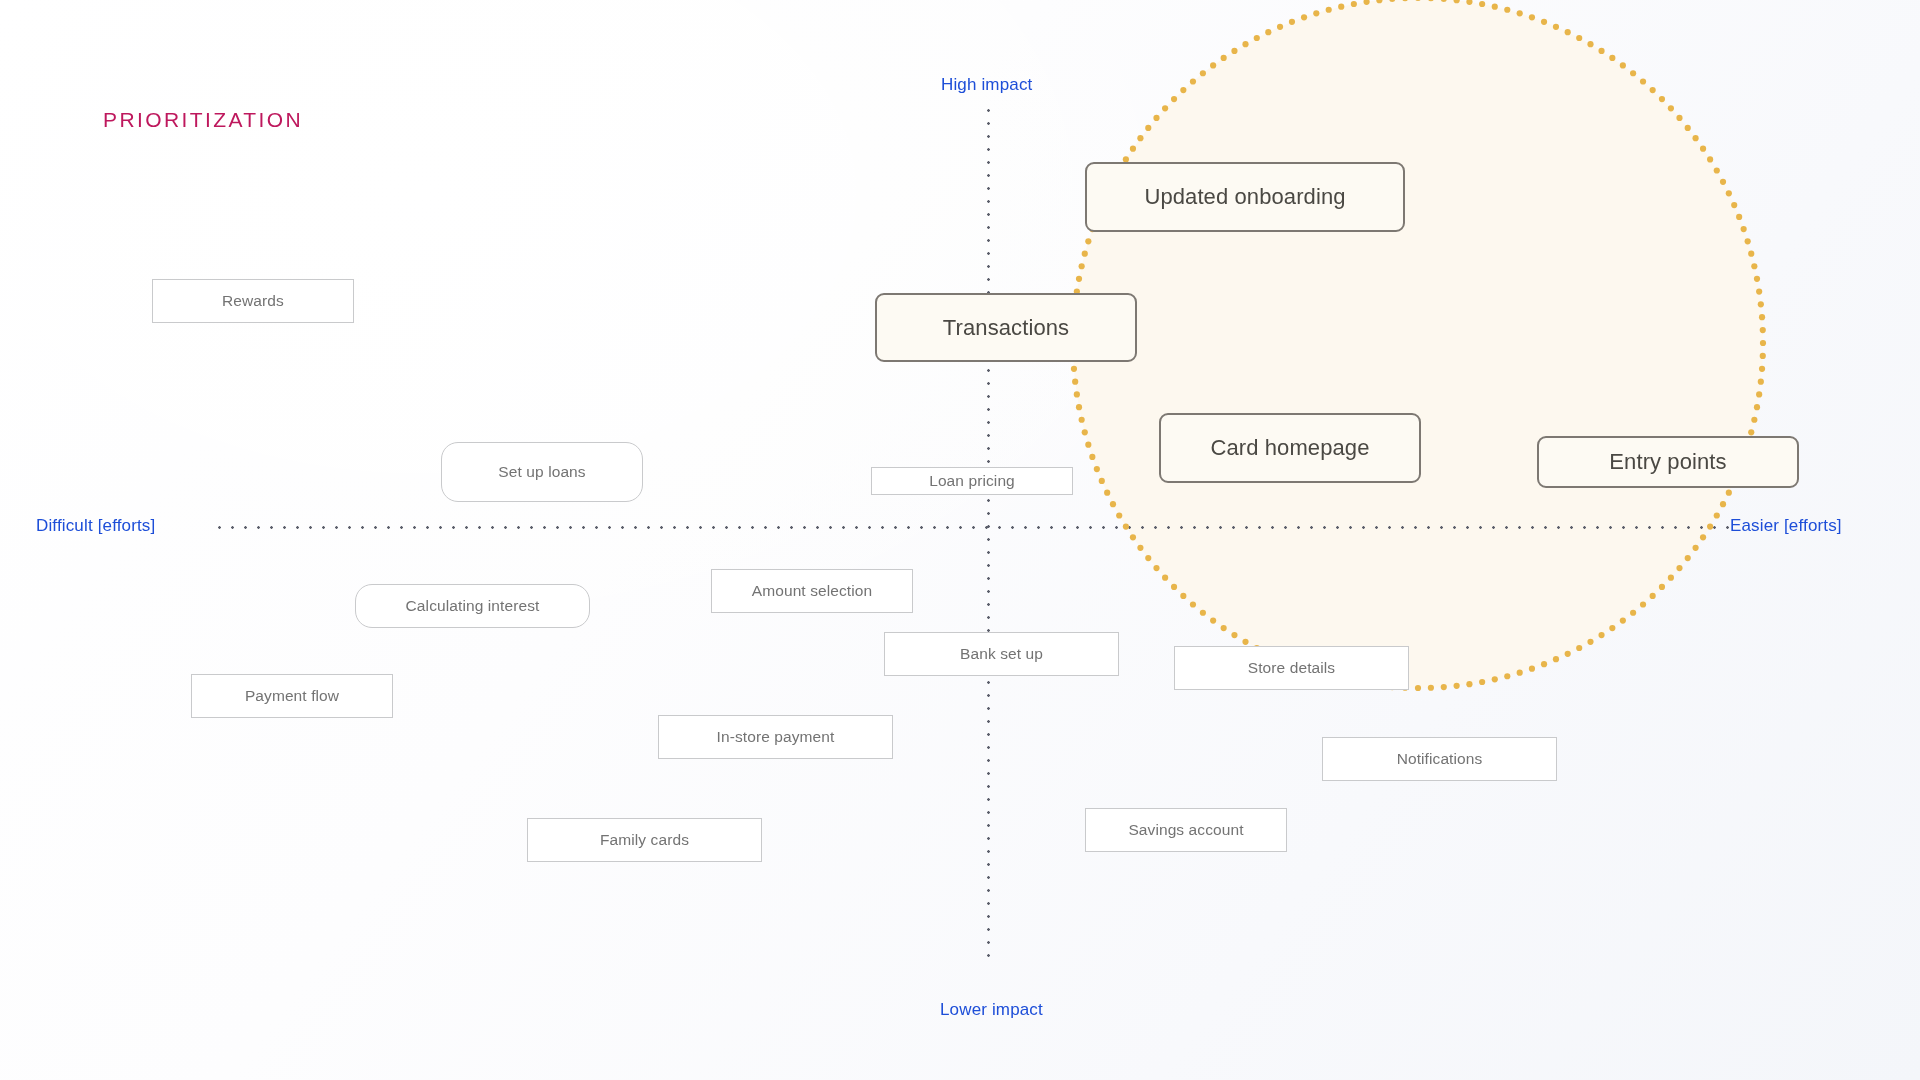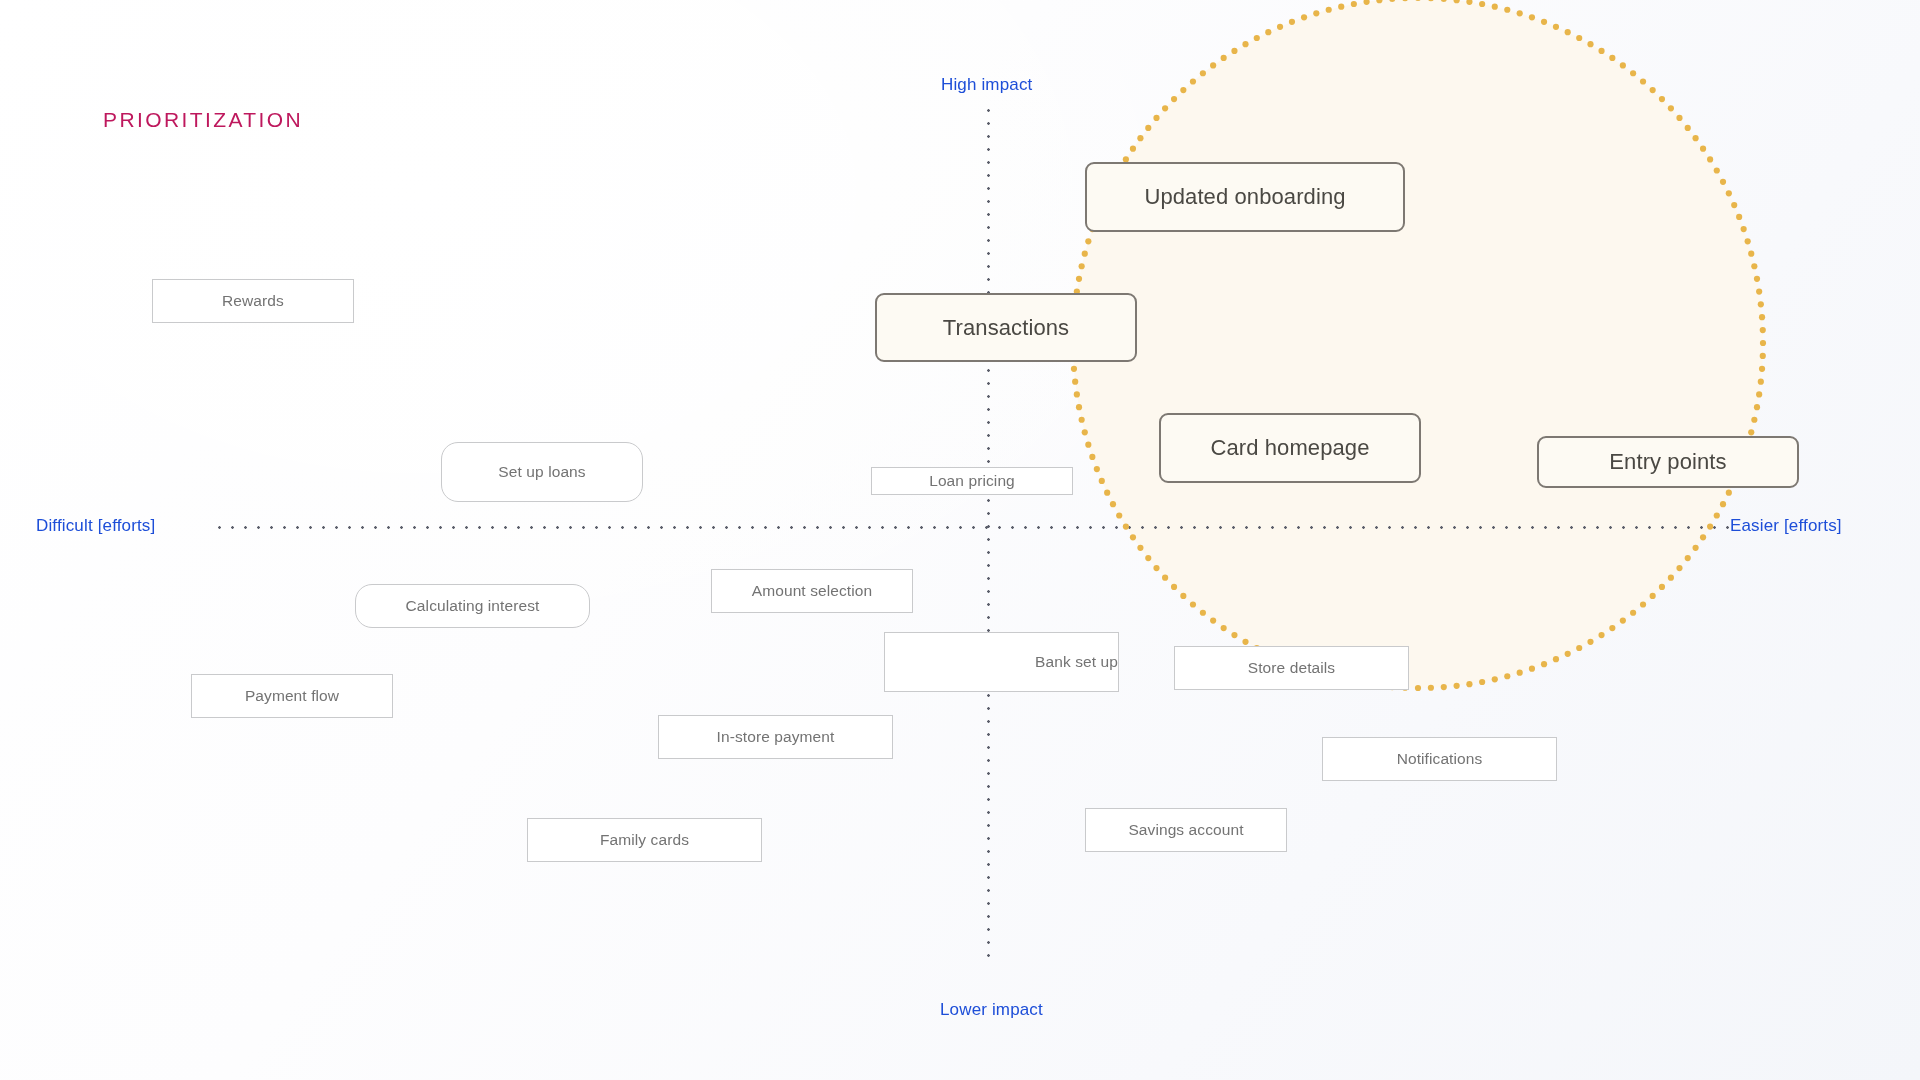--- a/index.html
+++ b/index.html
@@ -113,21 +113,21 @@
       </div>
       <div class="card small" style="left: 871px; top: 467px; width: 202px; height: 28px;">
         <span>Loan pricing</span>
       </div>
       <div class="card small" style="left: 711px; top: 569px; width: 202px; height: 44px;">
         <span>Amount selection</span>
       </div>
       <div class="card small" style="left: 355px; top: 584px; width: 235px; height: 44px; border-radius: 17px;">
         <span>Calculating interest</span>
       </div>
-      <div class="card small" style="left: 884px; top: 632px; width: 235px; height: 60px; justify-content: flex-end;">
+      <div class="card small" style="left: 884px; top: 632px; width: 235px; height: 44px;">
         <span>Bank set up</span>
       </div>
       <div class="card small" style="left: 1174px; top: 646px; width: 235px; height: 44px;">
         <span>Store details</span>
       </div>
       <div class="card small" style="left: 191px; top: 674px; width: 202px; height: 44px;">
         <span>Payment flow</span>
       </div>
       <div class="card small" style="left: 1322px; top: 737px; width: 235px; height: 44px;">
         <span>Notifications</span>

